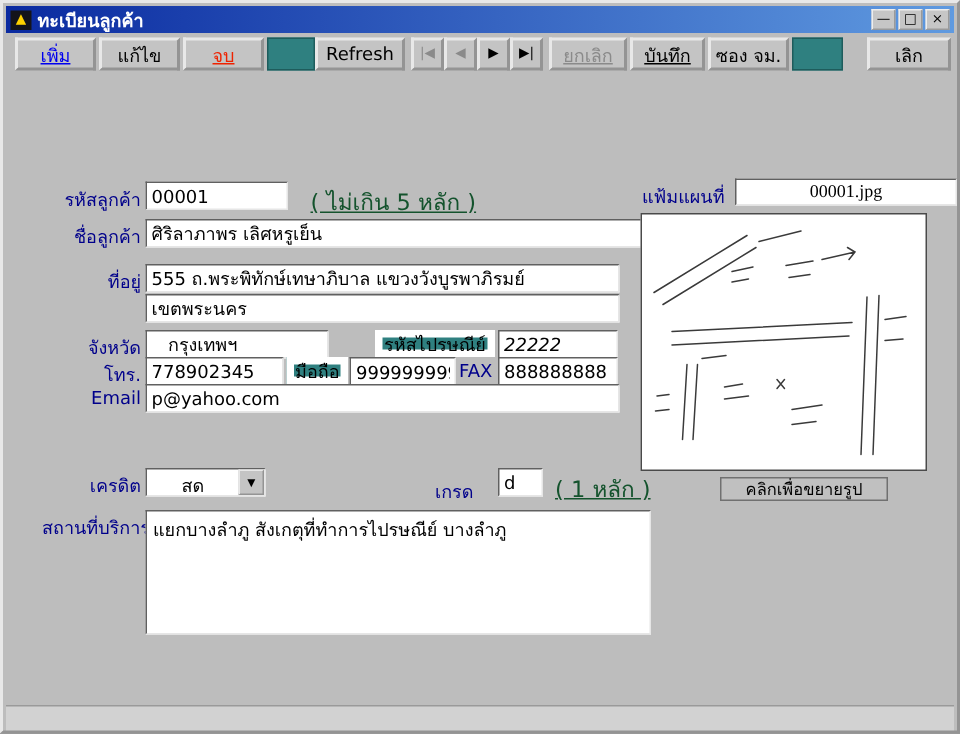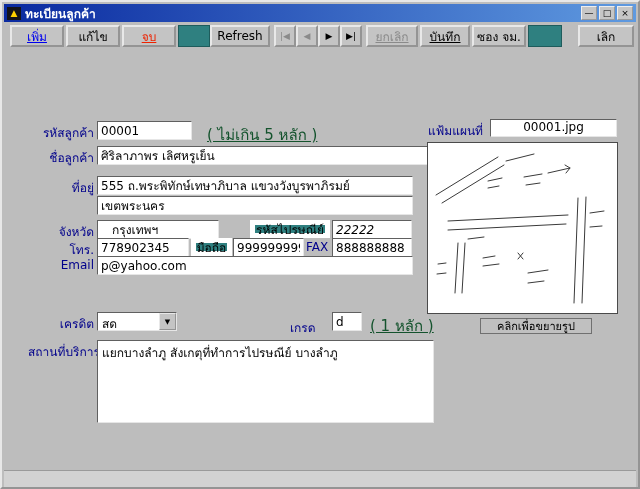--- a/index.html
+++ b/index.html
@@ -30,32 +30,32 @@
   .hint{ position:absolute; color:#14532d; font-size:15px; white-space:nowrap;text-decoration:underline; }
   .tbx{ position:absolute; height:19px; background:#ffffff; font-size:12px;
         padding:1px 3px; border:1px solid; border-color:#606060 #e6e6e6 #e6e6e6 #606060; }
   .teal-label{ position:absolute; height:18px; background:#2f8080; color:#000;
                border:5px solid #ffffff; font-size:12px; display:flex;
                align-items:center; justify-content:center; }
   .qbtn{ position:absolute; left:453px; top:145px; width:17px; height:17px;
          background:#00b000; border:1px outset #50d050; color:#004000;
          font-weight:bold; font-size:11px; display:flex; align-items:center;
          justify-content:center; cursor:pointer; }
-  .mapfile{ position:absolute; left:488px; top:117px; width:127px; height:18px;
+  .mapfile{ position:absolute; left:488px; top:117px; width:148px; height:18px;
             background:#ffffff; border:1px solid; border-color:#606060 #e6e6e6 #e6e6e6 #606060;
-            font-size:12px; text-align:center; }
+            font-size:12px; text-align:center;font-family:Liberation Serif, serif; }
   .map{ position:absolute; left:425px; top:140px; width:191px; height:172px;
         background:#ffffff; border:1px solid #4a4a4a; cursor:pointer; }
   .map-caption{ position:absolute; left:478px; top:316px; width:112px; height:16px;
                 background:#c0c0c0; border:1px solid #707070; font-size:11px;
                 color:#000; display:flex; align-items:center; justify-content:center;
                 cursor:pointer; }
   .combo{ position:absolute; left:95px; top:310px; width:80px; height:19px;
           background:#ffffff; border:1px solid; border-color:#606060 #e6e6e6 #e6e6e6 #606060;
-          display:flex; cursor:pointer; }
+          display:flex; cursor:pointer;text-align:center; }
   .combo-text{ flex:1; font-size:12px; padding:1px 4px; }
   .combo-btn{ width:17px; background:#c4c4c4; border:1px outset #e8e8e8;
               font-size:7px; display:flex; align-items:center; justify-content:center; }
   .ta{ position:absolute; left:95px; top:338px; width:337px; height:83px;
        background:#ffffff; font-size:12px; padding:2px 4px; resize:none;
        border:1px solid; border-color:#606060 #e6e6e6 #e6e6e6 #606060; overflow:hidden; }
   .footer{ position:absolute; left:2px; top:468px; width:632px; height:17px;
            background:#d2d2d2; border-top:1px solid #9a9a9a; }
 </style>
 </head>

